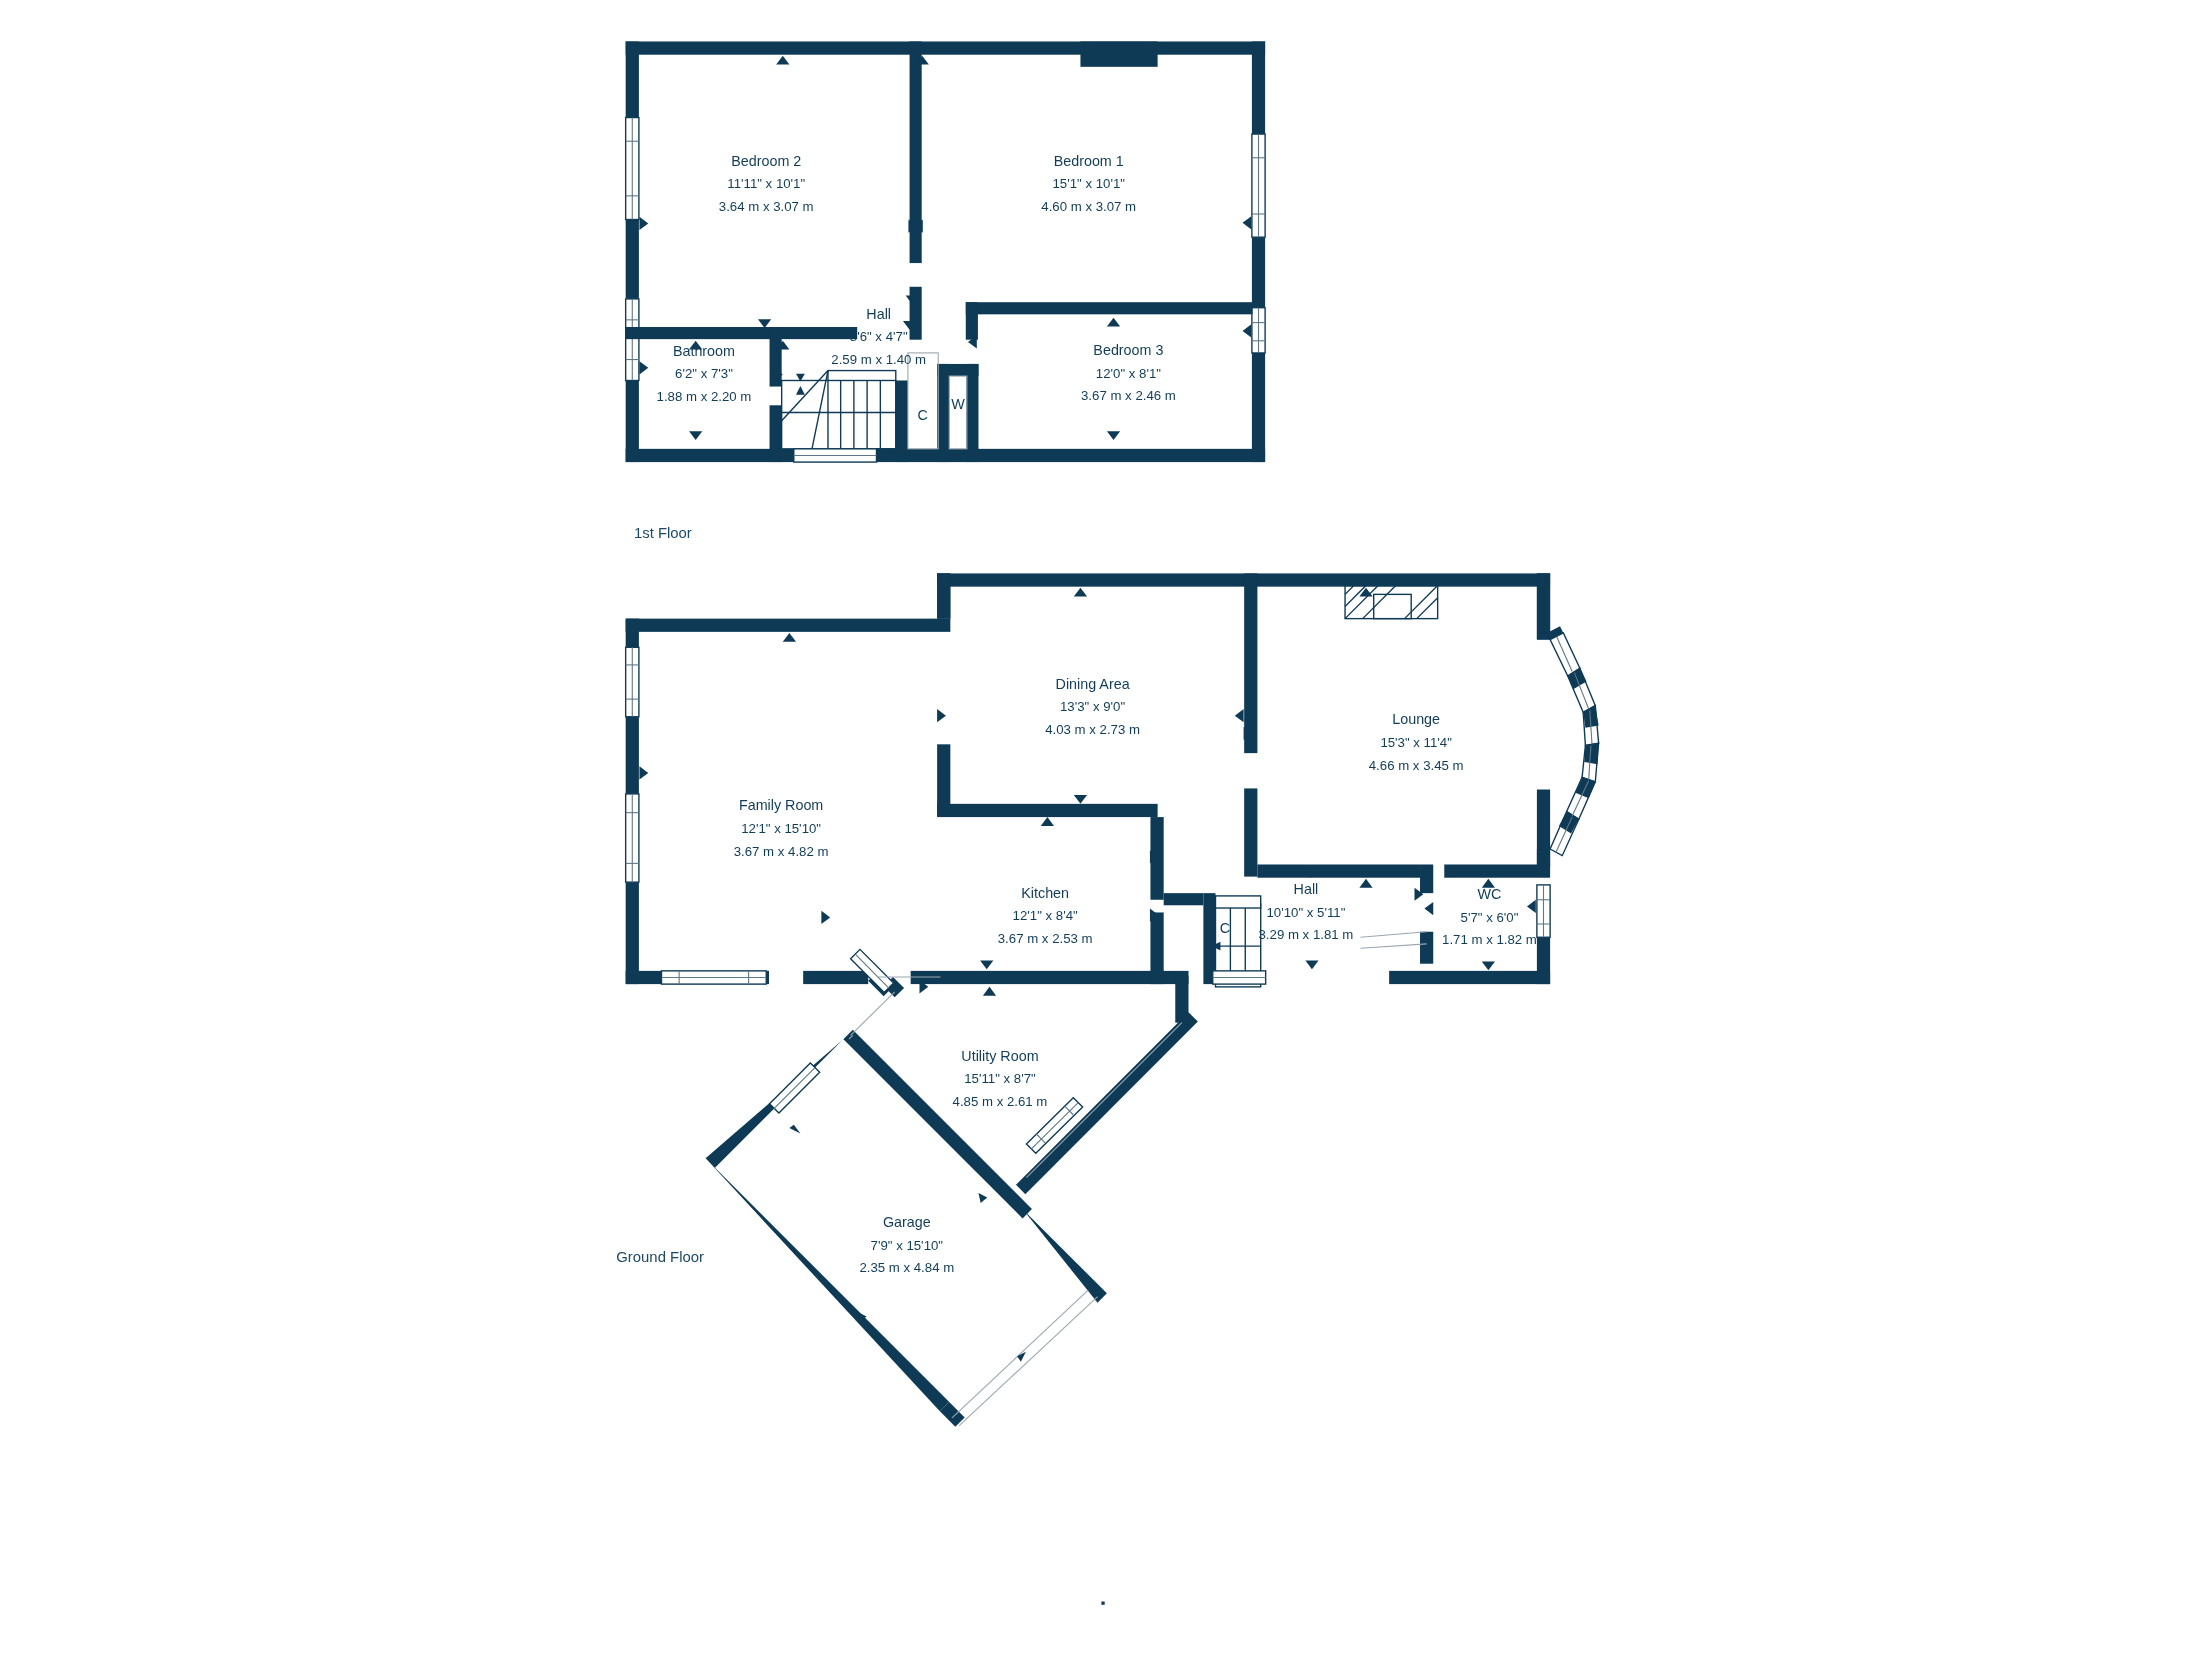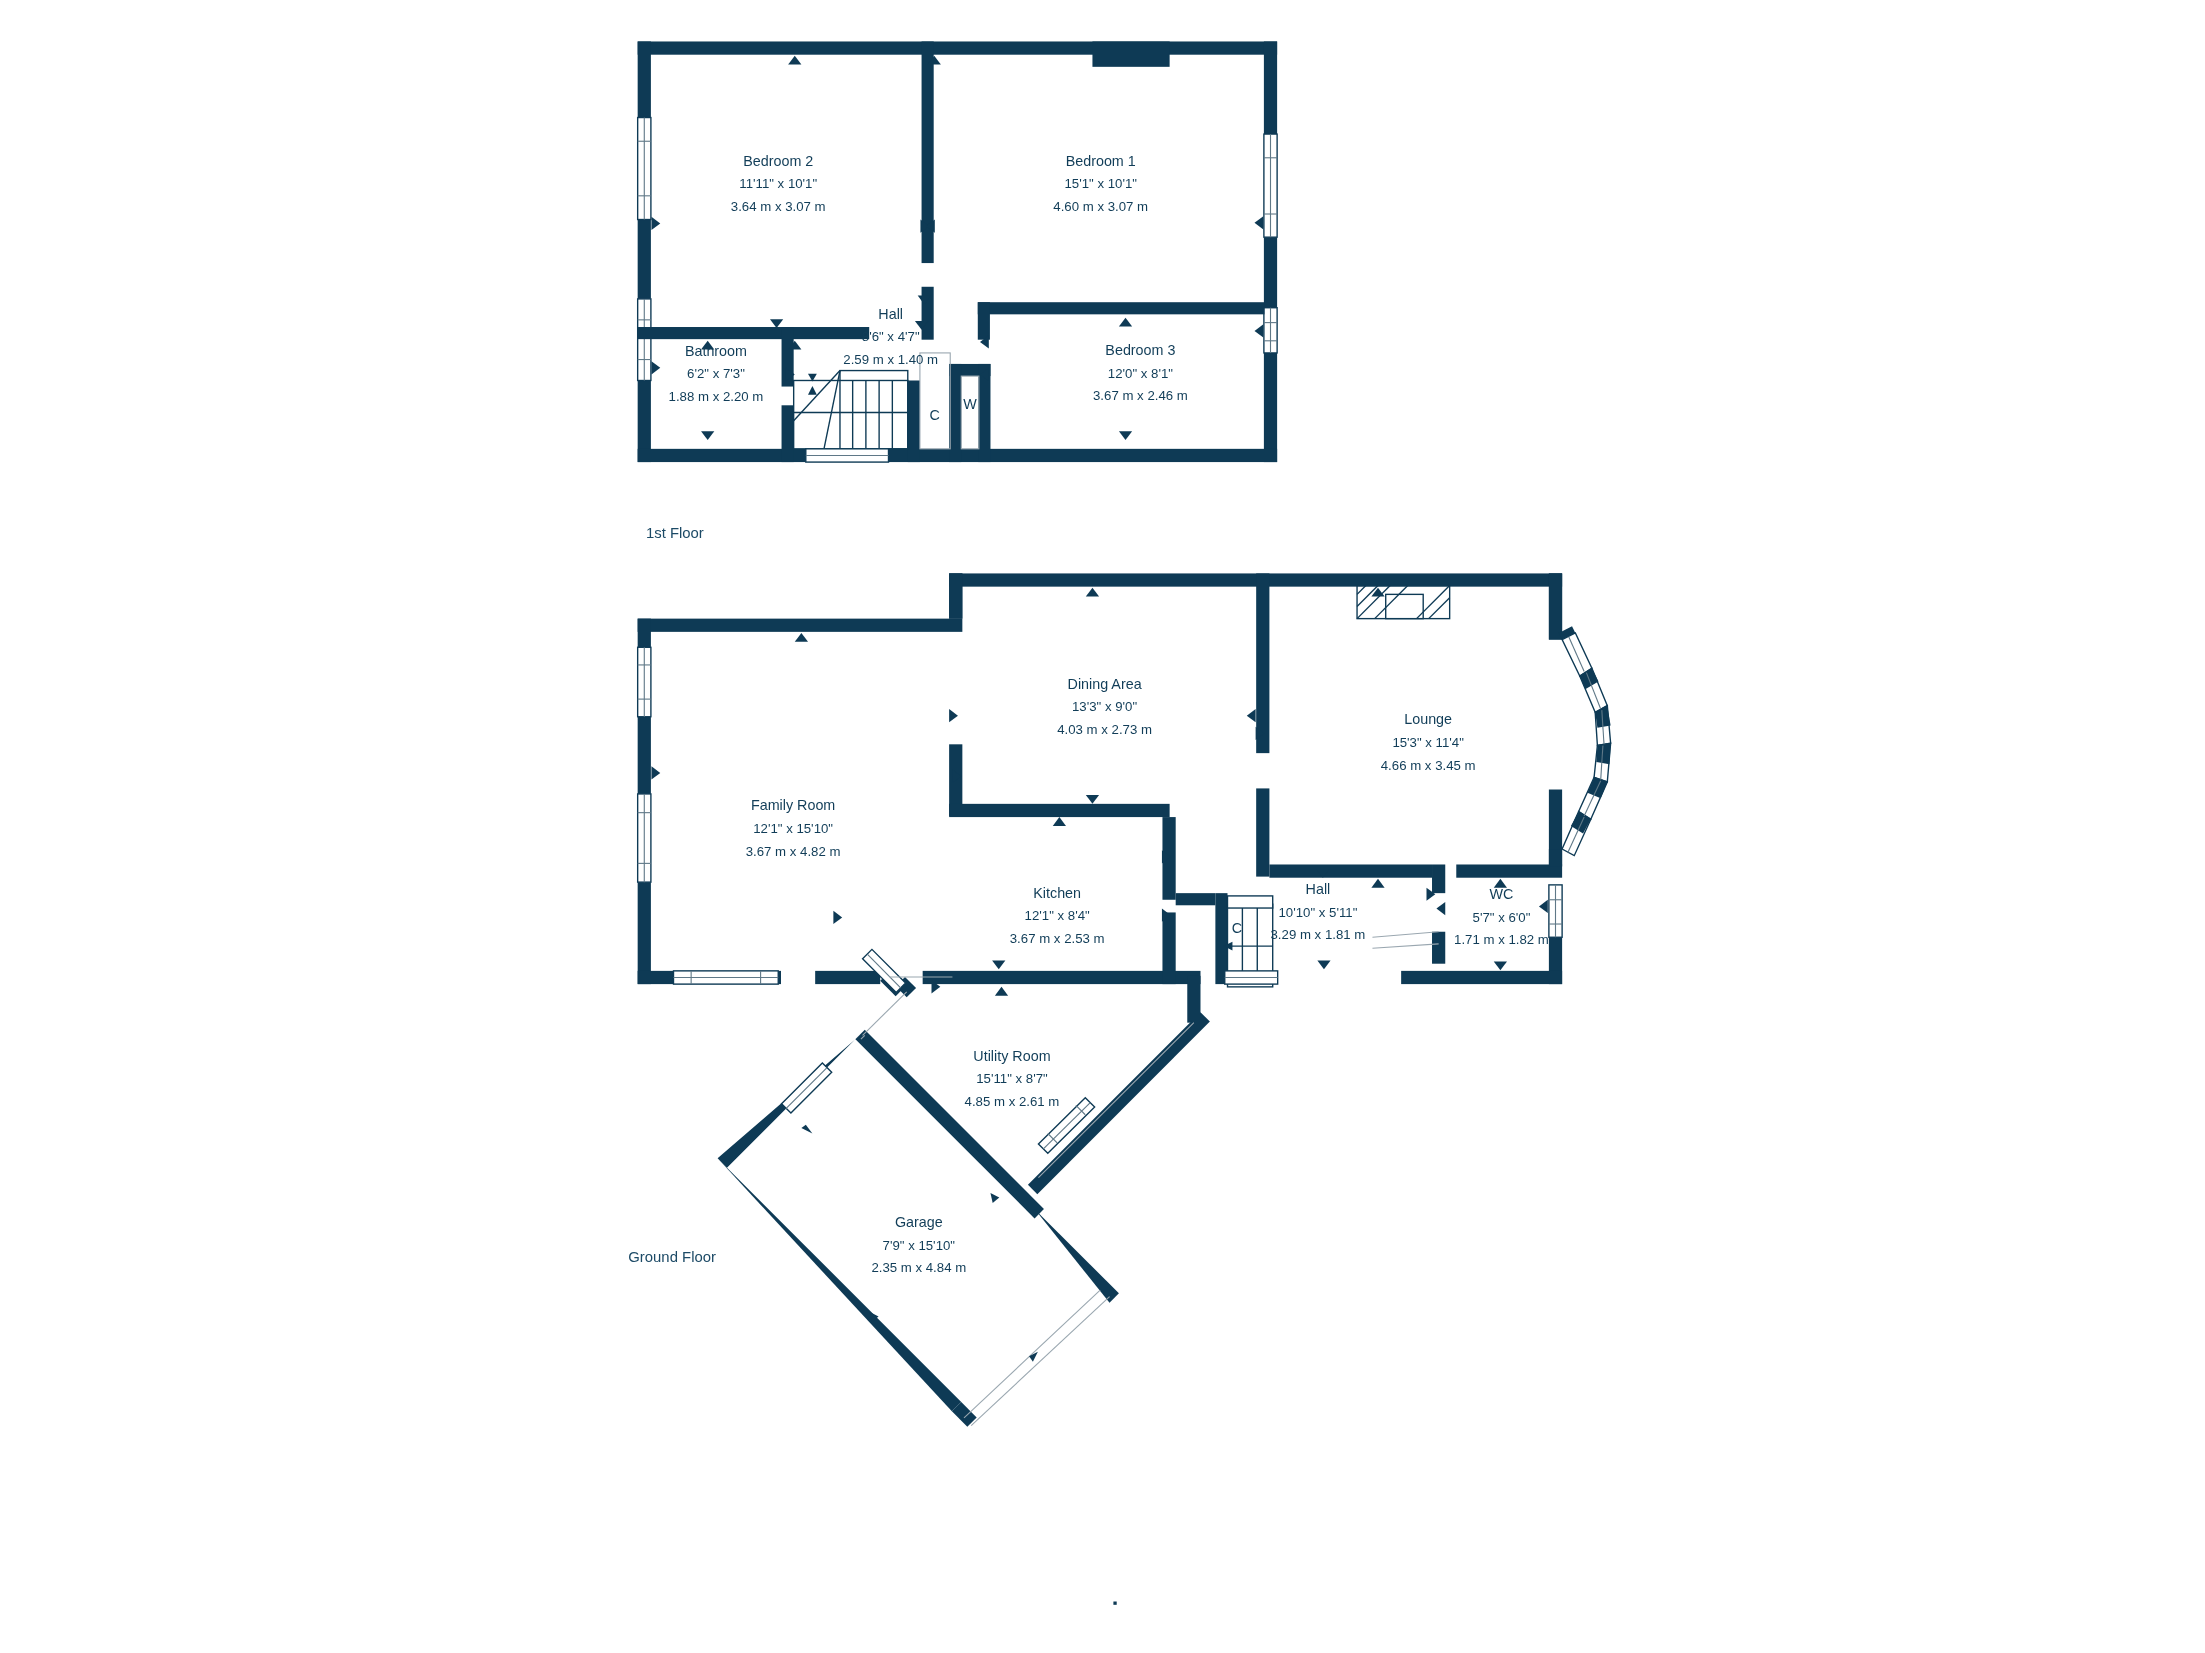--- a/index.html
+++ b/index.html
@@ -11,21 +11,20 @@
     width: 2205px;
     height: 1654px;
     font-family: "Liberation Sans", sans-serif;
     color: #113d58;
     overflow: hidden;
   }
   #plan-root {
     position: relative;
     width: 2011px;
     height: 1654px;
-    padding-left: 12px;
   }
   svg#floorplan {
     display: block;
     width: 2205px;
     height: 1654px;
   }
   .wall { fill: #0e3a55; }
   .thin { fill: none; stroke: #0e3a55; stroke-width: 2.5; }
   .hairline { fill: none; stroke: #9aa7b0; stroke-width: 2; }
   .winline { fill: #ffffff; stroke: #0e3a55; stroke-width: 2.5; }

